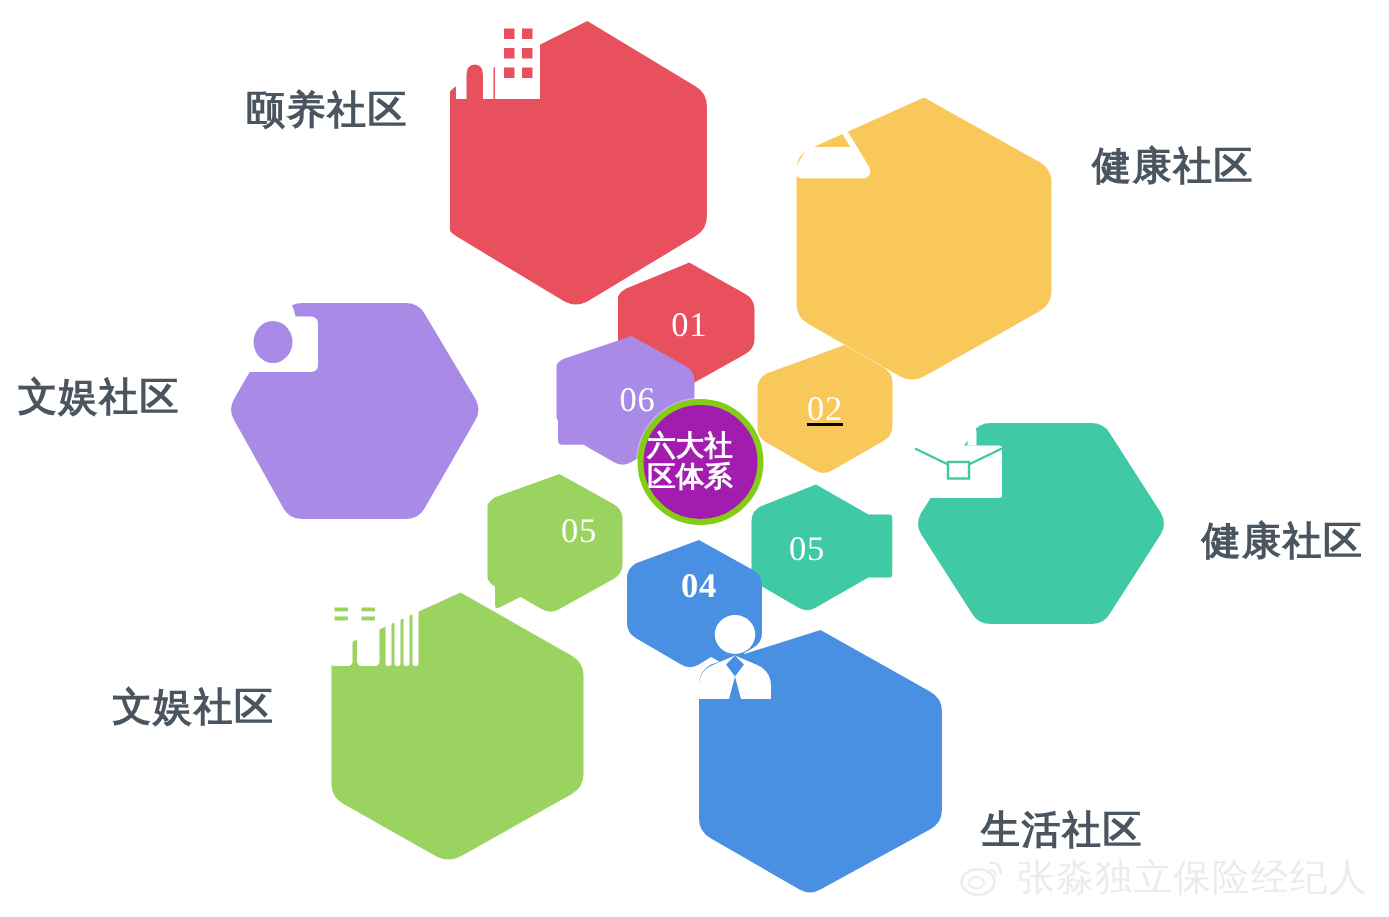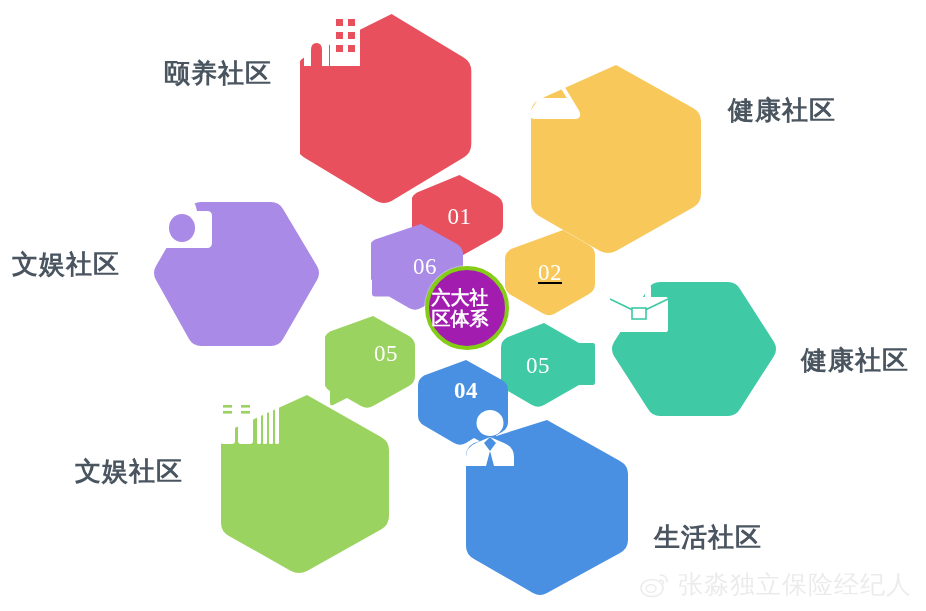--- a/index.html
+++ b/index.html
@@ -217,21 +217,21 @@
 
   <div class="hex" id="hex-num-04" style="left:418px; top:358px; width:96px; height:92px;font-weight:bold;">
     <svg width="96" height="92" viewBox="0 0 96 92">
       <path d="M48 2 L84 22 Q90 25.5 90 32 L90 64 Q90 70.5 84 74 L78 77.5 L78 90 Q78 92 76 91 L56 80 L48 85 Q42 88.5 36 85 L6 67.5 Q0 64 0 57.5 L0 27.5 Q0 21 6 17.5 Z" fill="#4a90e2"></path>
     </svg>
     <div class="hex-inner" style="padding-bottom:14px;">
       <span class="num-label">04</span>
     </div>
   </div>
 
-  <div class="cat-label" style="left:654px; top:524px;">生活社区</div>
+  <div class="cat-label" style="left:654px; top:540px;">生活社区</div>
 
   <div class="hex" id="hex-big-05" style="left:218px; top:392px; width:178px; height:183px;">
     <svg width="178" height="183" viewBox="0 0 178 183">
       <path d="M89 3 L163 45 Q171 49.5 171 58 L171 124 Q171 133 163 137.5 L89 179 Q81 183 73 179 L11 144 Q3 139.5 3 131 L3 51.5 Q3 43 11 38.5 Z" fill="#9ad35f"></path>
     </svg>
     <div class="hex-inner">
 
       <svg class="icon-svg" width="62" height="54" viewBox="0 0 62 54">
         <rect x="2" y="2" width="15" height="50" rx="3" fill="#ffffff"></rect>
         <rect x="20" y="2" width="15" height="50" rx="3" fill="#ffffff"></rect>

